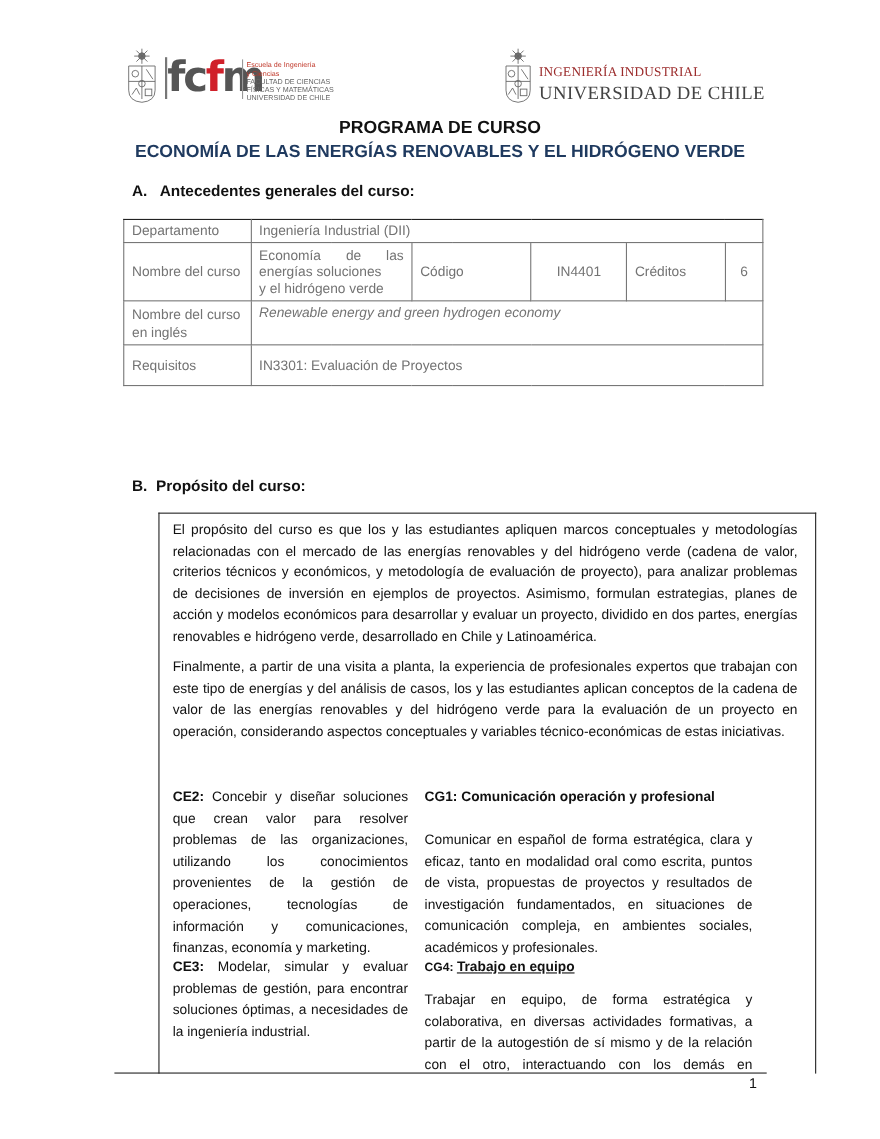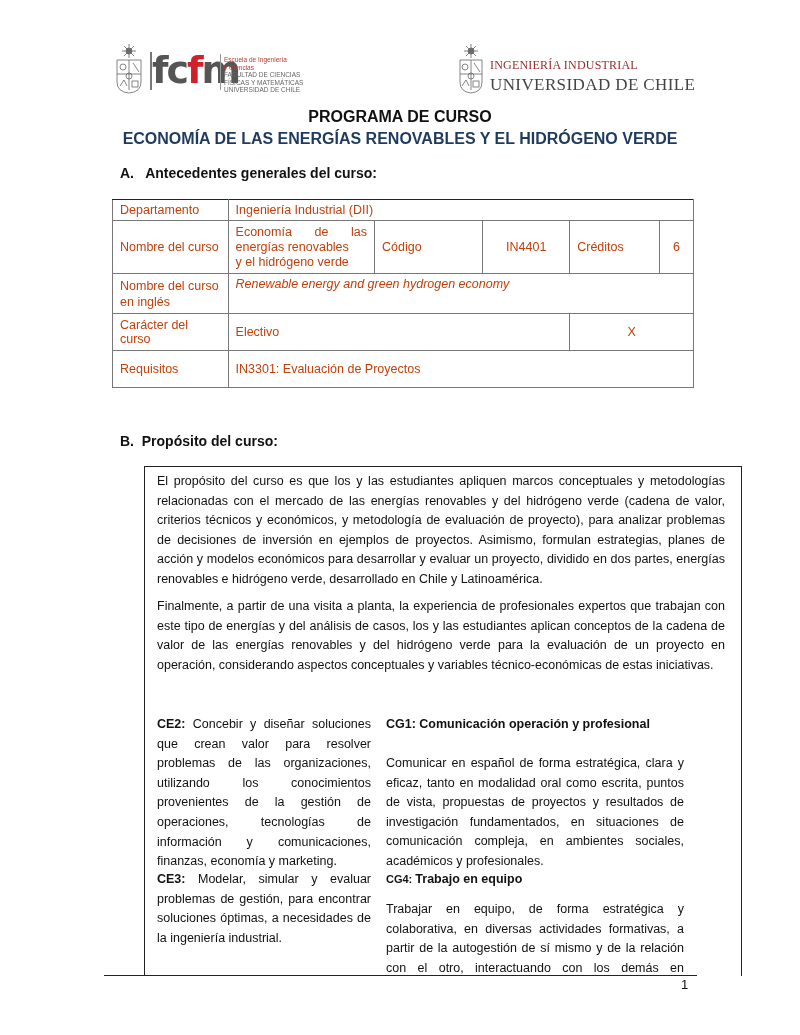--- a/index.html
+++ b/index.html
@@ -27,41 +27,41 @@
 
   
   #doc-title { left: 0; width: 800px; top: 108px; text-align: center; font-weight: bold; font-size: 16px; color: #111; }
   #course-title { left: 0; width: 800px; top: 130px; text-align: center; font-weight: bold; font-size: 16px; color: #1f3a5f; }
   .section-heading { font-weight: bold; font-size: 14px; color: #111; }
   #section-a { left: 120px; top: 165px; }
   #section-b { left: 120px; top: 433px; text-align: center; }
 
   
   #general-table { left: 112px; top: 199px; width: 582px; border-collapse: collapse; font-size: 12.5px; }
-  #general-table td { border: 1px solid #777; padding: 0 7px; vertical-align: middle; color: #c2410c; }
+  #general-table td { border: 1px solid #777; padding: 0 7px; vertical-align: middle; color: #737373; }
   #general-table .outer-top { border-top: 1.5px solid #222; }
   #general-table .c { text-align: center; }
   #general-table .i { font-style: italic; }
   #general-table .justify3 { line-height: 15px; padding-top: 1px; padding-bottom: 1px; }
   #general-table .justify3 .jl { display: flex; justify-content: space-between; }
 
   
   #purpose-box { left: 104px; top: 466px; width: 598px; height: 510px; border: 1.5px solid #222; border-bottom: none; box-sizing: border-box; margin-left: 40px; }
   .para { position: absolute; left: 12px; width: 568px; font-size: 12.5px; line-height: 19.6px; text-align: justify; color: #111; }
   #para-1 { top: 5px; }
   #para-2 { top: 130px; }
   #para-3 { top: 214px; }
 
   .comp { position: absolute; font-size: 12.5px; line-height: 19.6px; text-align: justify; color: #111; }
   #ce2 { left: 12px; top: 248px; width: 214px; }
   #ce3 { left: 12px; top: 403px; width: 214px; }
   #cg1-title { left: 241px; top: 248px; width: 330px; font-weight: bold; }
   #cg1-body { left: 241px; top: 287px; width: 298px; }
   #cg4-title { left: 241px; top: 403px; width: 330px; font-weight: bold; font-size: 11px; }
-  #cg4-title .big { font-size: 12.5px; }
+  #cg4-title .big { font-size: 12.5px; text-decoration: underline; }
   #cg4-body { left: 241px; top: 433px; width: 298px; }
   .b { font-weight: bold; }
 
   #ce-bottom-line { left: 104px; top: 975px; width: 593px; height: 0; border-top: 1.5px solid #222; }
   #page-number { left: 681px; top: 977px; font-size: 13px; color: #111; }
 </style>
 </head>
 <body>
 
 <div id="logo-fcfm" class="abs">
@@ -138,39 +138,34 @@
     <td class="outer-top" colspan="7">Ingeniería Industrial (DII)</td>
   </tr>
   <tr style="height:53px">
     <td>Nombre del curso</td>
     <td colspan="2" class="justify3">
       <div class="jl">
             <span>Economía</span>
             <span>de</span>
             <span>las</span>
           </div>
-      <div>energías renovables</div>
+      <div>energías soluciones</div>
       <div>y el hidrógeno verde</div>
     </td>
     <td colspan="2">Código</td>
     <td class="c" colspan="1" style="width:80px">IN4401</td>
     <td>Créditos</td>
     <td class="c">6</td>
   </tr>
   <tr style="height:40px">
     <td style="line-height:16px">
           <div>Nombre del curso</div>
           <div>en inglés</div>
         </td>
     <td colspan="7" class="i" style="vertical-align:top;padding-top:3px">Renewable energy and green hydrogen economy</td>
-  </tr>
-  <tr style="height:37px">
-    <td>Carácter del curso</td>
-    <td colspan="5">Electivo</td>
-    <td colspan="2" class="c">X</td>
   </tr>
   <tr style="height:37px">
     <td>Requisitos</td>
     <td colspan="7">IN3301: Evaluación de Proyectos</td>
   </tr>
 </tbody>
   </table>
 
 <div id="section-b" class="abs section-heading" style="white-space:pre;">B.  Propósito del curso:</div>
 

